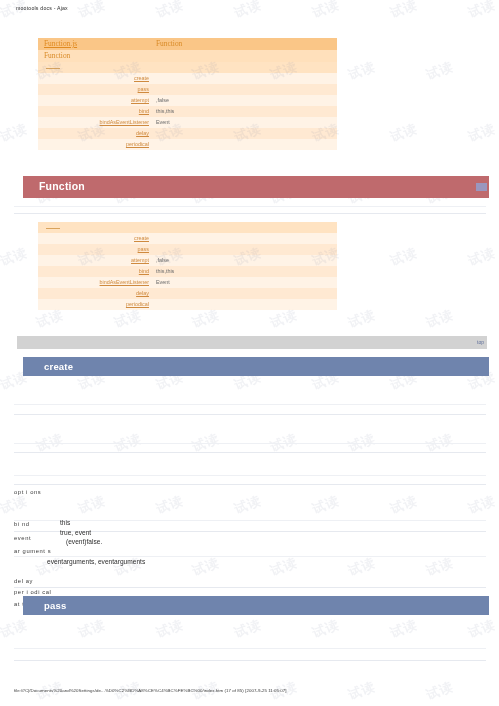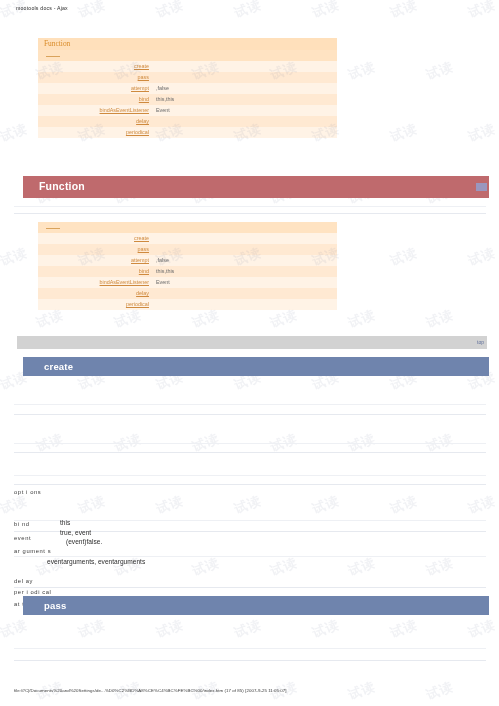--- a/index.html
+++ b/index.html
@@ -245,20 +245,24 @@
 <body>
 
 <div class="page-title">mootools docs - Ajax</div>
 
 <table class="idx-table" id="idx1" style="left:38px; top:38px;">
   <colgroup>
       <col class="col-l">
       <col class="col-r">
     </colgroup>
   <tbody>
+    <tr class="r-head">
+      <td class="cell-pad-l"><span class="txt-head u">Function.js</span></td>
+      <td class="cell-pad-r"><span class="txt-head-plain">Function</span></td>
+    </tr>
     <tr class="r-sub">
       <td class="cell-pad-l"><span class="txt-head-plain">Function</span></td>
       <td class="cell-pad-r"><span class="txt-sub"></span></td>
     </tr>
     <tr class="r-dash">
       <td class="cell-pad-l"><span class="dash-mark"></span></td>
       <td class="cell-pad-r"><span class="val"></span></td>
     </tr>
     <tr class="r-alt-a">
       <td class="right-al"><span class="lnk">create</span></td>

